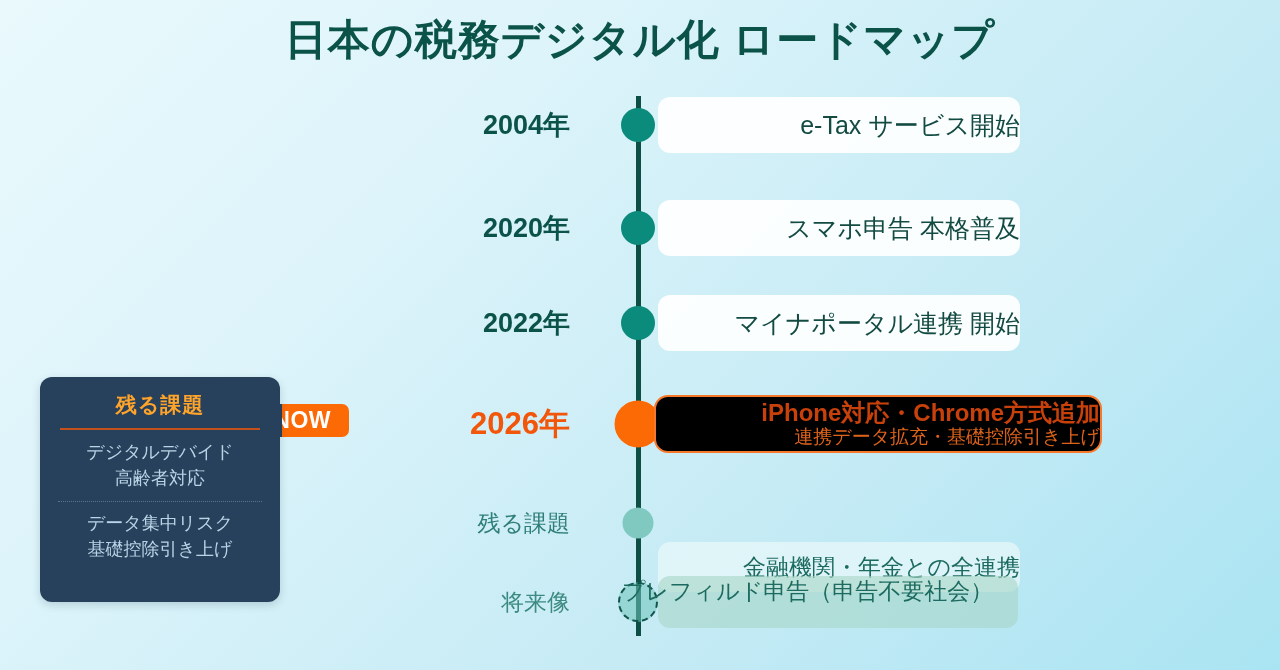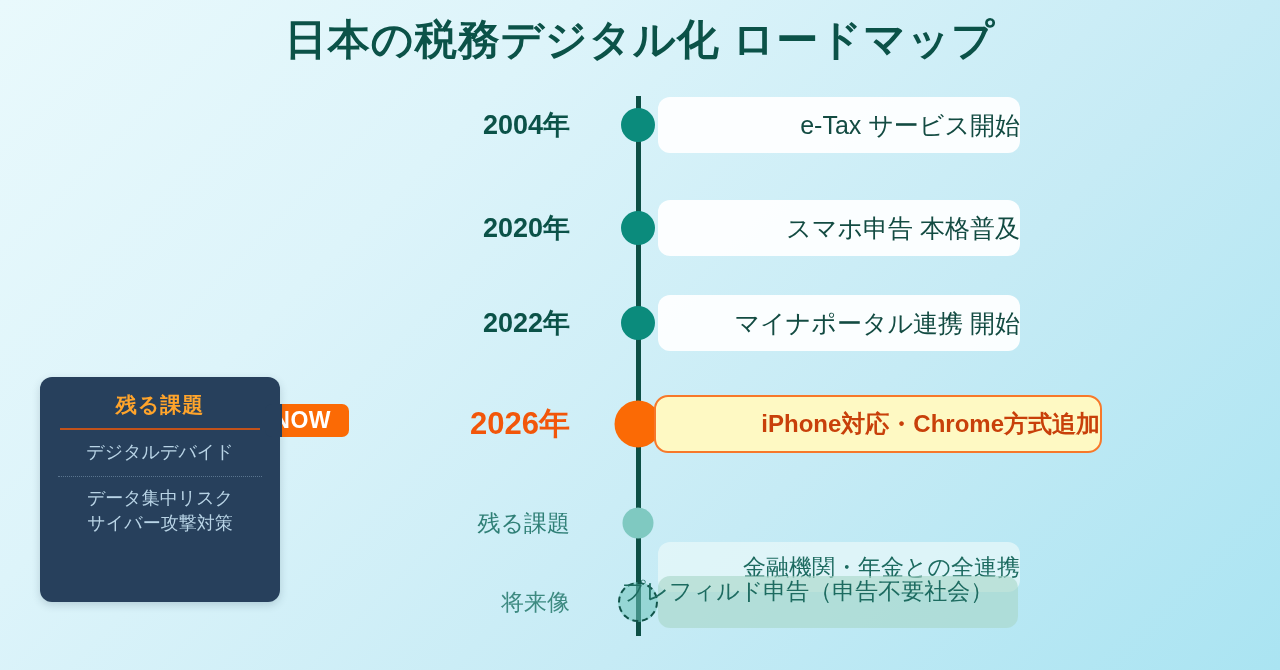--- a/index.html
+++ b/index.html
@@ -112,21 +112,21 @@
     height: 56px;
     background: rgba(255, 255, 255, 0.92);
     color: #134b42;
     font-size: 25px;
   }
 
   .card.c-accent {
     left: 654px;
     width: 448px;
     height: 58px;
-    background: #fef9c3;
+    background: #000000;
     border: 2.5px solid #f7782a;
     border-radius: 14px;
     padding: 3px 0 4px 0;
     row-gap: 0px;
   }
   .card.c-accent .main {
     font-size: 24px;
     font-weight: bold;
     color: #c8400a;
     line-height: 1.08;
@@ -260,20 +260,21 @@
     <div class="card c-plain" style="top:0">
       <span>マイナポータル連携 開始</span>
     </div>
   </div>
 
   <div class="row" style="top:424px">
     <div class="row-label accent">2026年</div>
     <div class="dot d-accent" style="top:0"></div>
     <div class="card c-accent" style="top:0">
       <span class="main">iPhone対応・Chrome方式追加</span>
+      <span class="sub">連携データ拡充・基礎控除引き上げ</span>
     </div>
   </div>
 
   <div class="row" style="top:523px">
     <div class="row-label soft">残る課題</div>
     <div class="dot d-muted" style="top:0"></div>
     <div class="card c-soft" style="top:0">
       <span>金融機関・年金との全連携</span>
     </div>
   </div>
@@ -292,21 +293,22 @@
   <span>NOW</span>
 </div>
 <div class="now-badge-mask"></div>
 
 <div class="challenges">
   <div class="challenges-title">残る課題</div>
   <div class="challenges-rule"></div>
 
   <div class="challenge-group">
     <div>デジタルデバイド</div>
+    <div>高齢者対応</div>
   </div>
 
   <div class="challenge-divider"></div>
 
   <div class="challenge-group">
     <div>データ集中リスク</div>
-    <div>サイバー攻撃対策</div>
+    <div>基礎控除引き上げ</div>
   </div>
 </div>
 
 </body></html>

